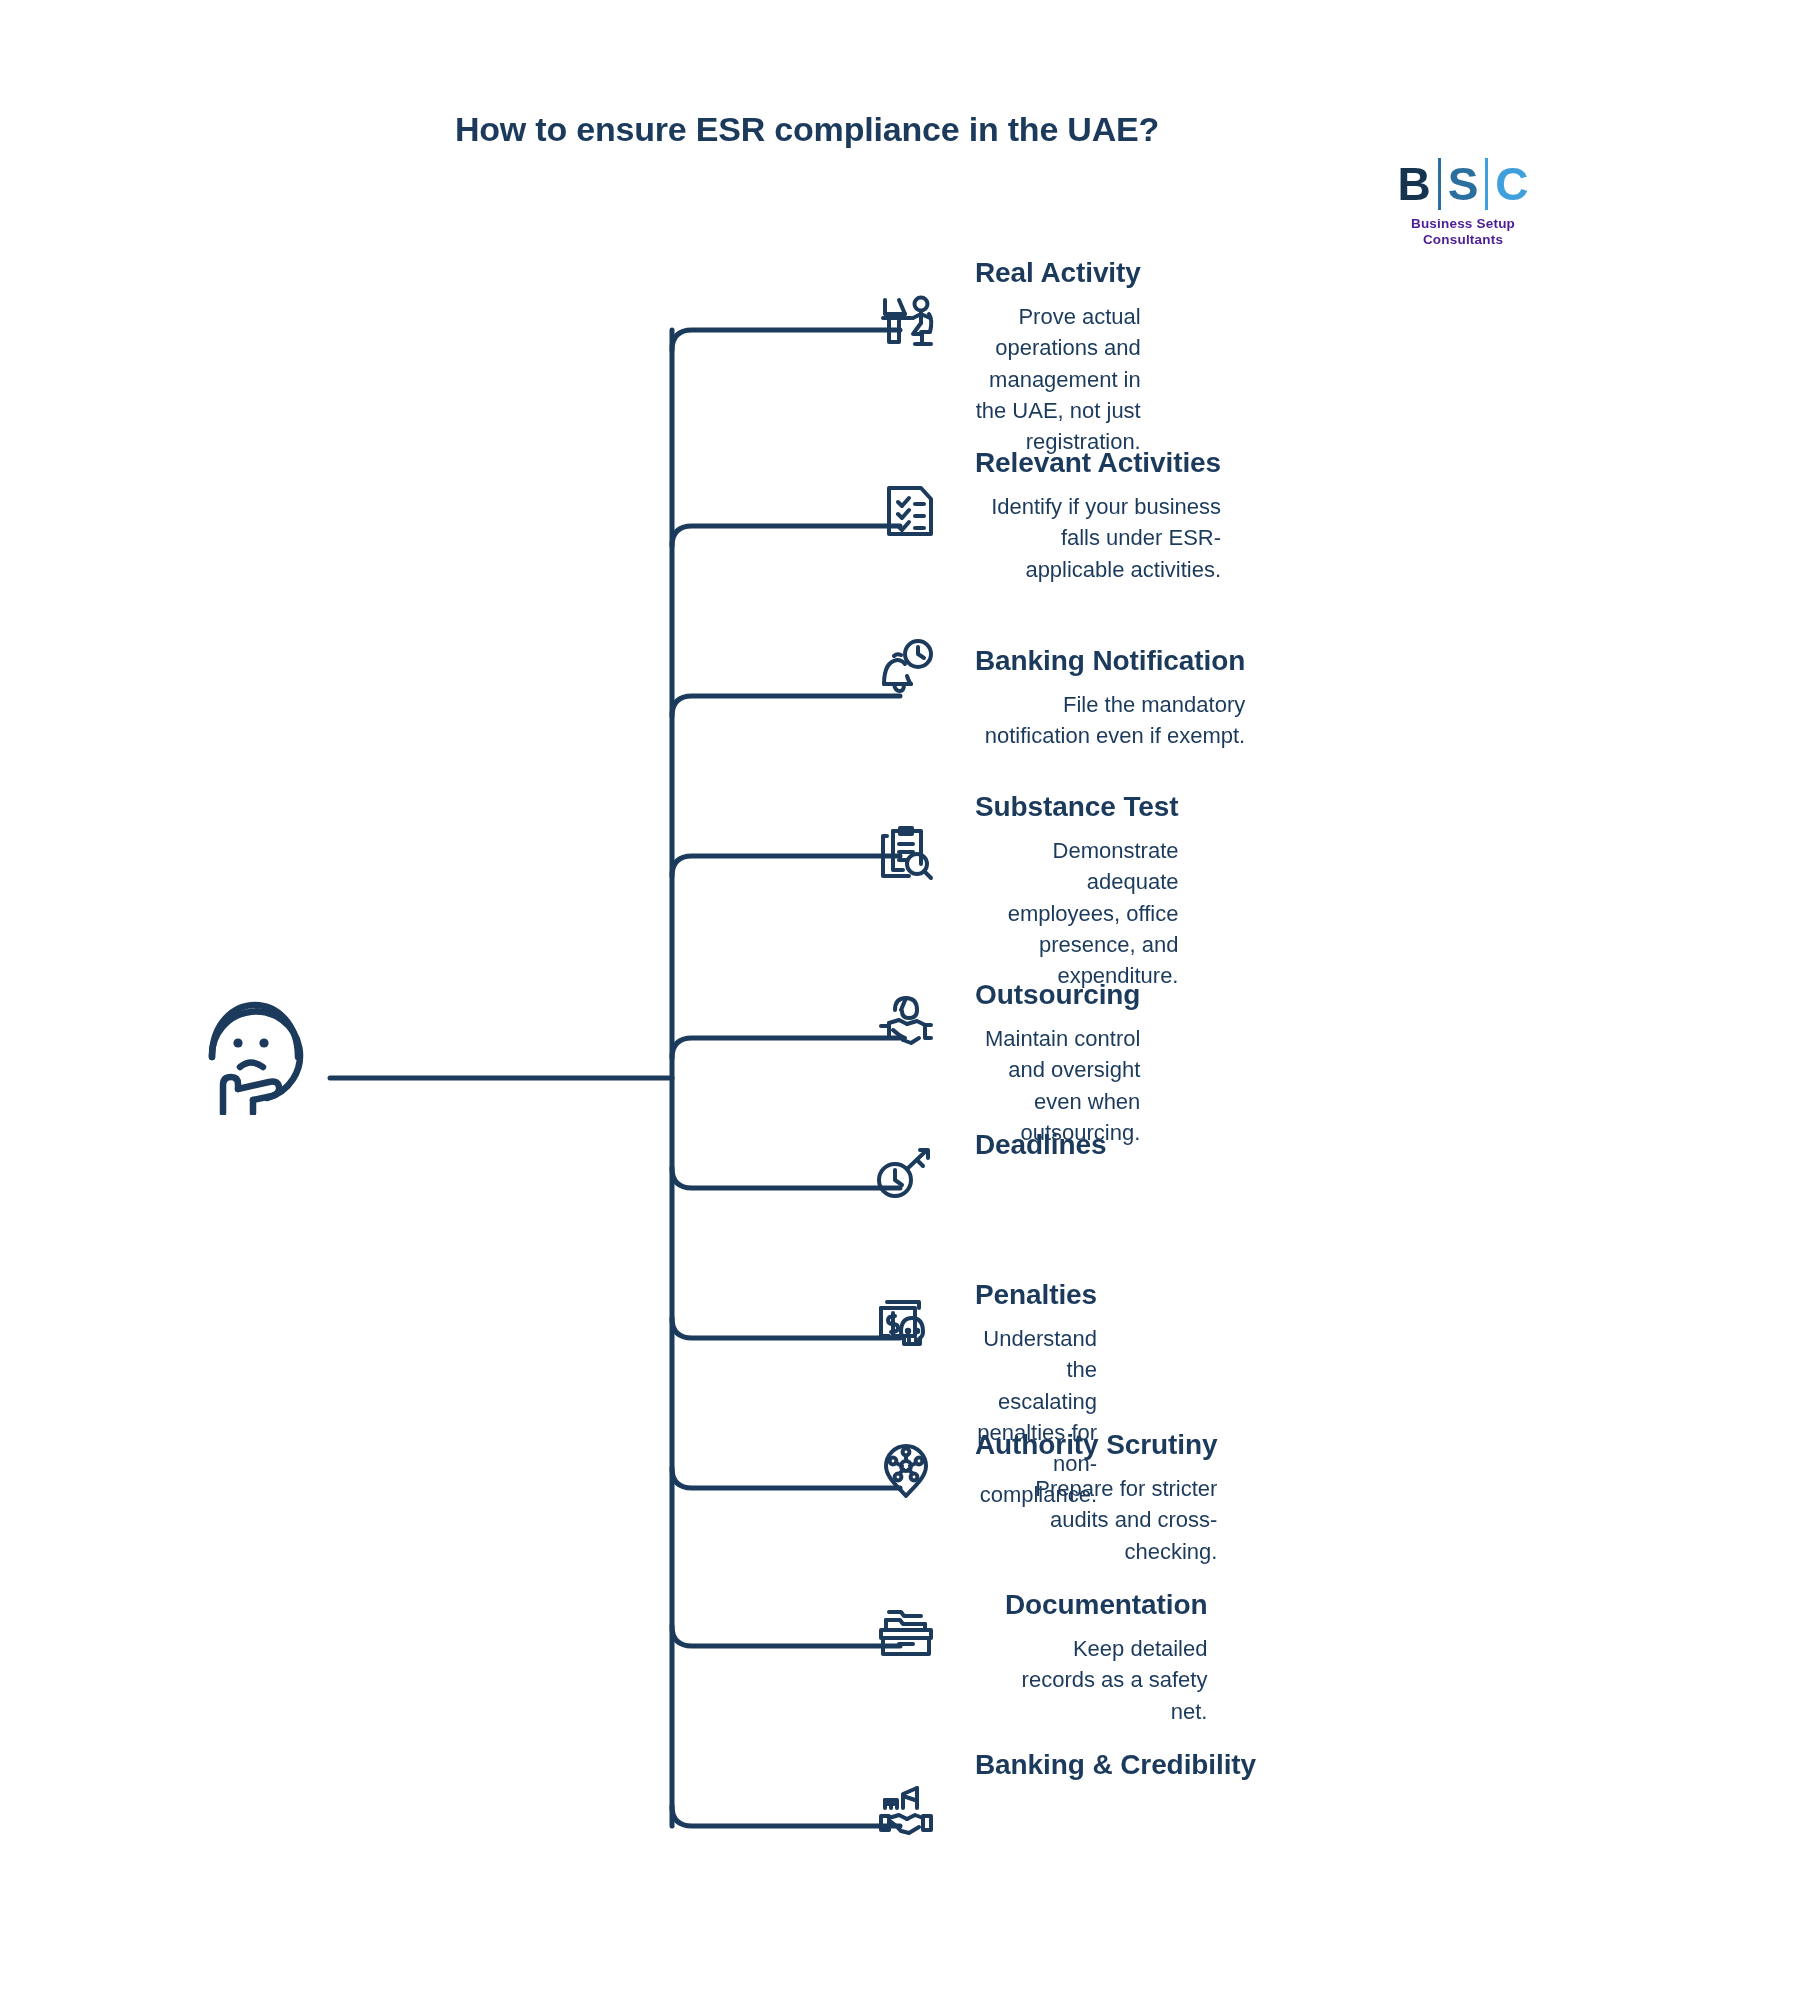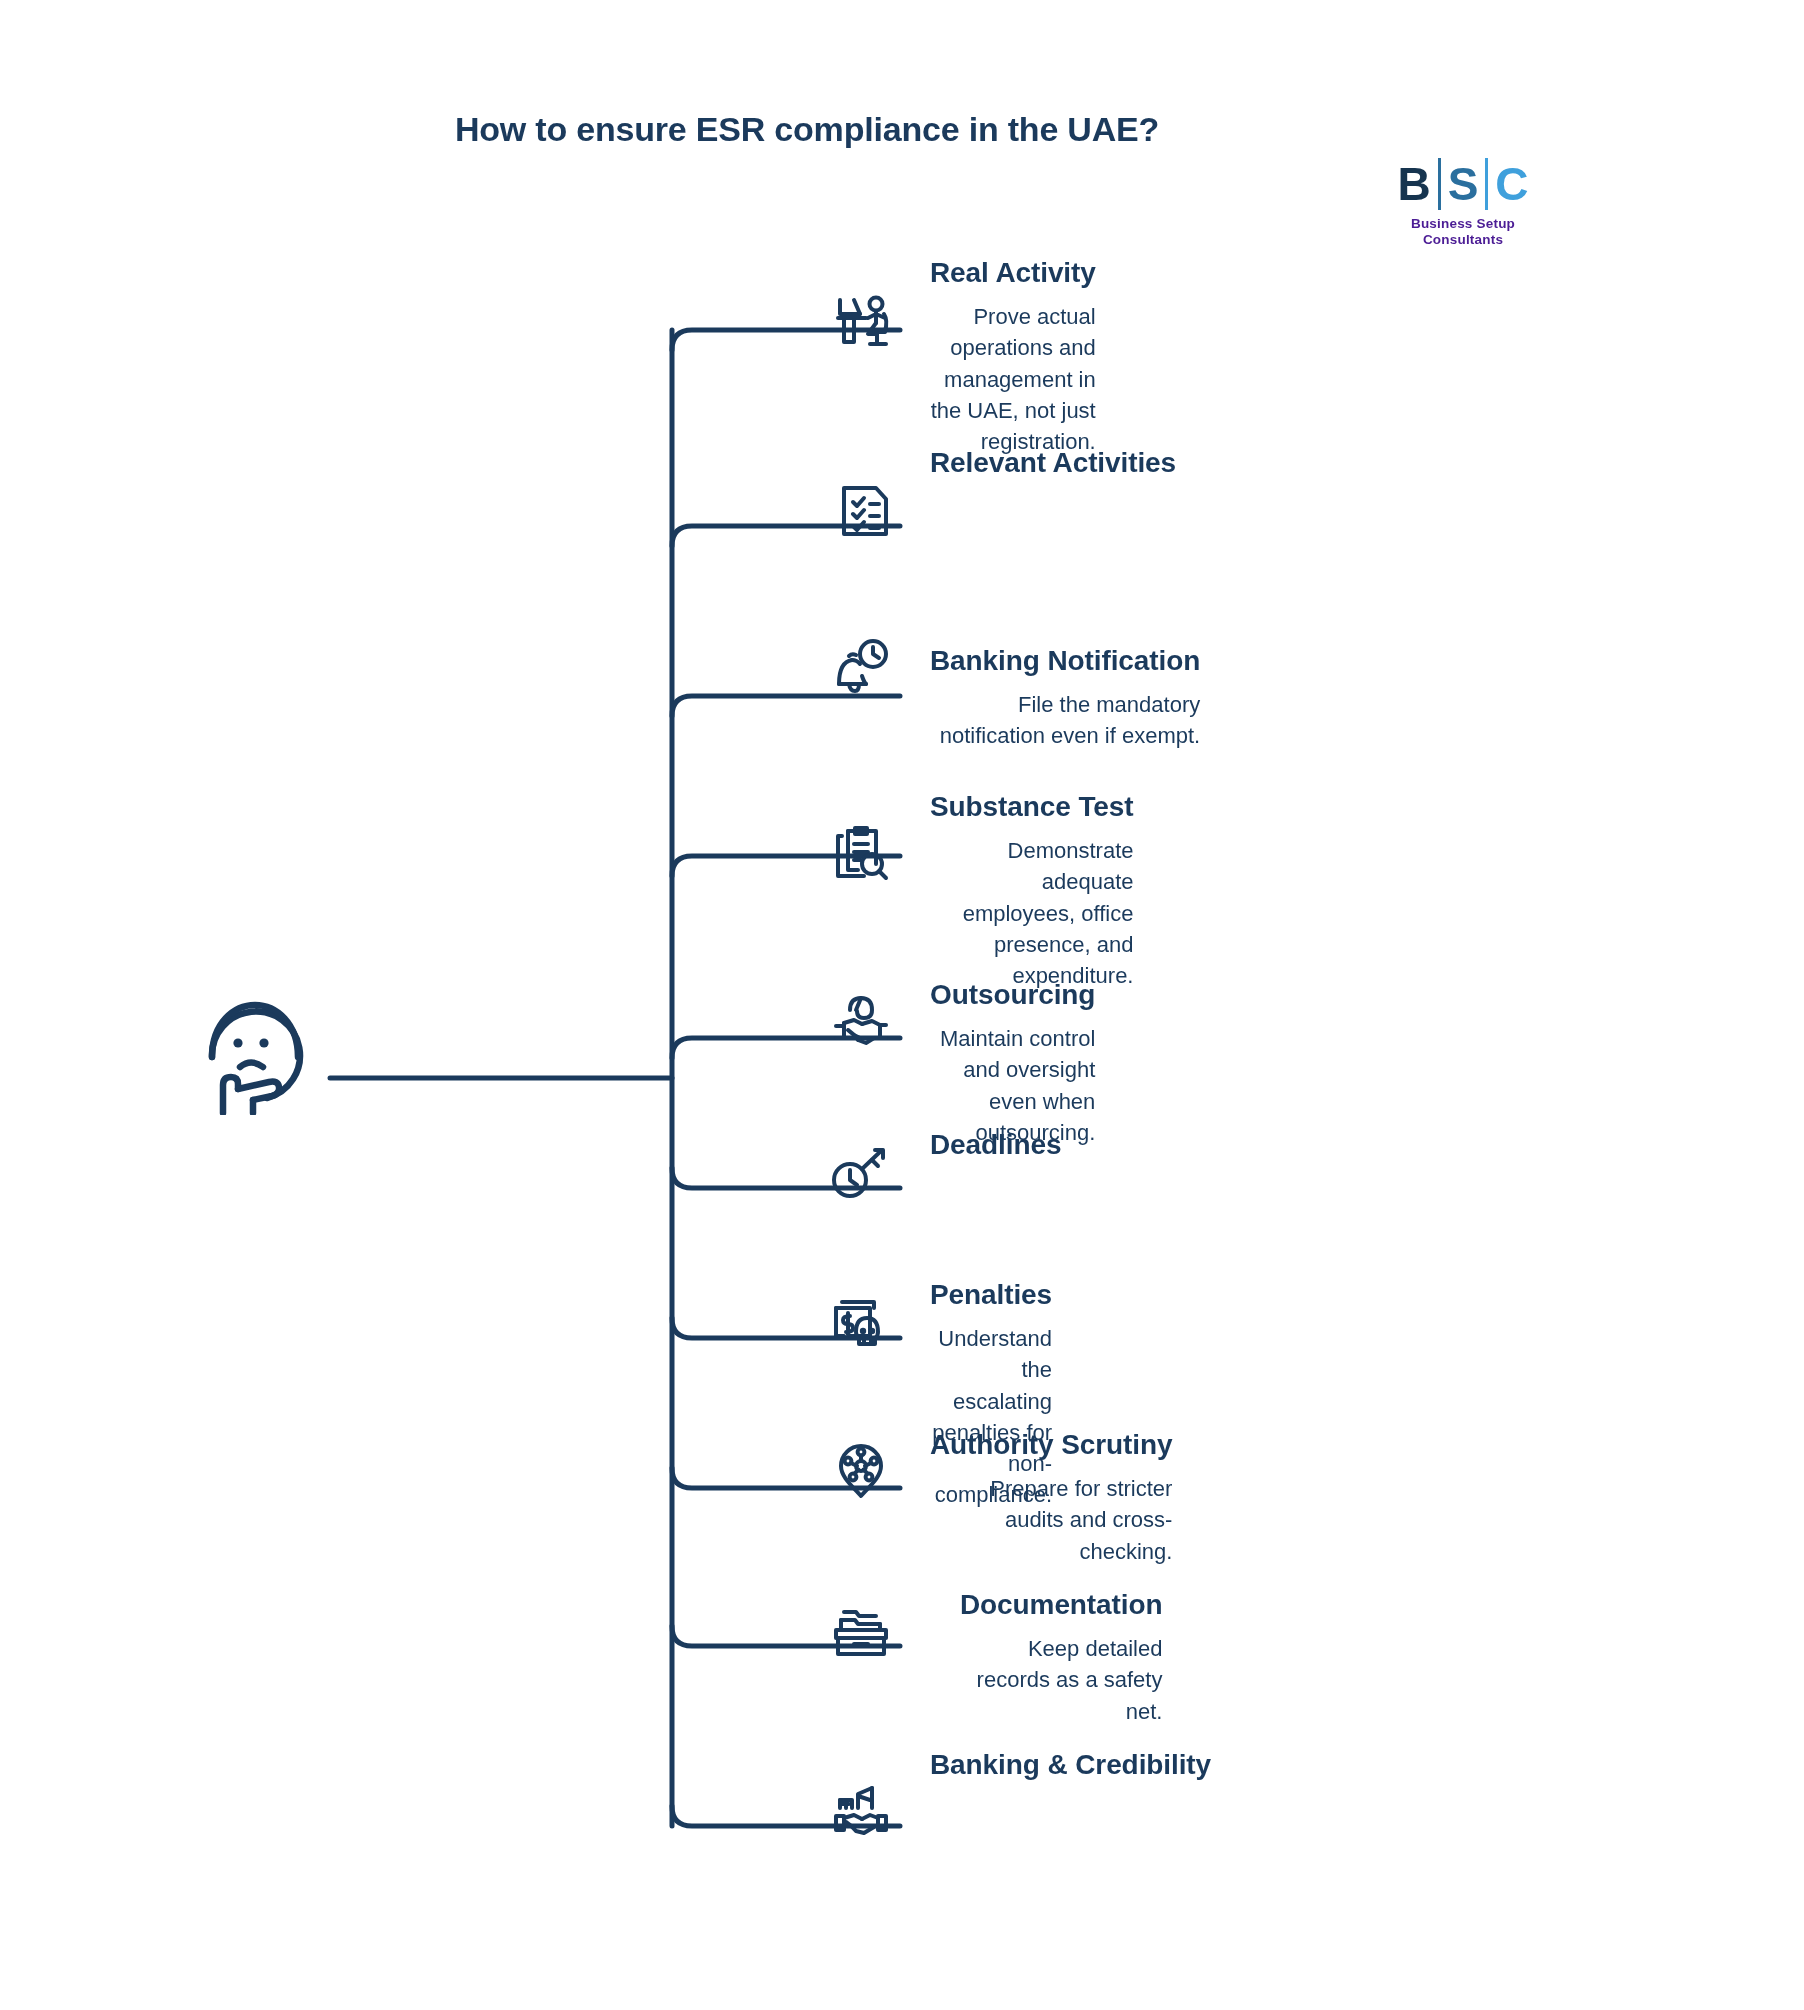--- a/index.html
+++ b/index.html
@@ -10,20 +10,21 @@
     background: #ffffff;
     font-family: "Liberation Sans", sans-serif;
     overflow: hidden;
   }
 
   #page {
     position: relative;
     width: 1804px;
     height: 2010px;
     background: #ffffff;
+    padding-left: 45px;
   }
 
   
   .title {
     position: absolute;
     left: 0;
     top: 110px;
     width: 1804px;
     text-align: center;
     font-size: 34px;
@@ -224,20 +225,21 @@
           <path d="M38 26 H 47"></path>
           <path d="M21 36 l 4 4 l 7 -8"></path>
           <path d="M38 38 H 47"></path>
           <path d="M21 48 l 4 4 l 7 -8"></path>
           <path d="M38 50 H 47"></path>
         </g>
       </svg>
     </div>
     <div class="item-text" style="top:446px;">
       <div class="item-title">Relevant Activities</div>
+      <div class="item-desc">Identify if your business falls under ESR-applicable activities.</div>
     </div>
   </div>
 
   <div class="item">
     <div class="item-icon" style="left:828px; top:636px;">
       <svg viewBox="0 0 66 66" width="66" height="66" fill="none" xmlns="http://www.w3.org/2000/svg">
         <g stroke="#1b3a5c" stroke-width="4" stroke-linecap="round" stroke-linejoin="round" fill="none">
           <circle cx="45" cy="18" r="13"></circle>
           <path d="M45 11 V 18 L 51 22"></path>
           <path d="M11 48 Q 11 26 24 24"></path>

